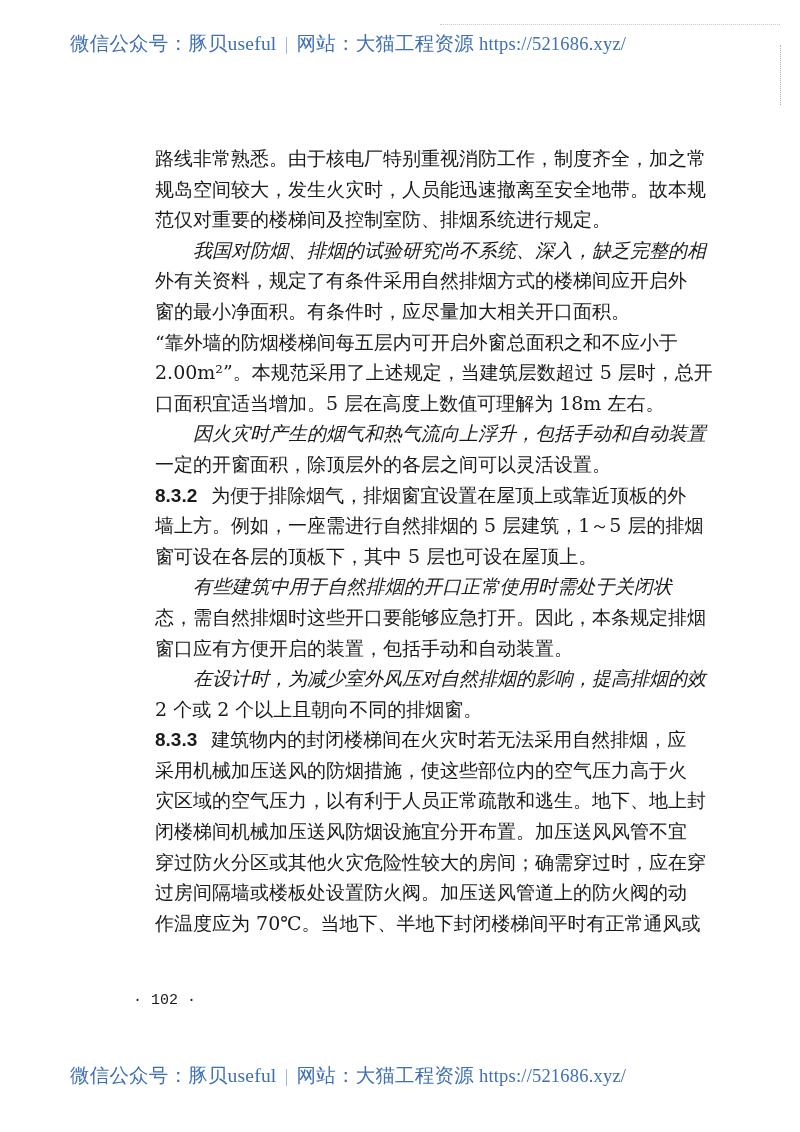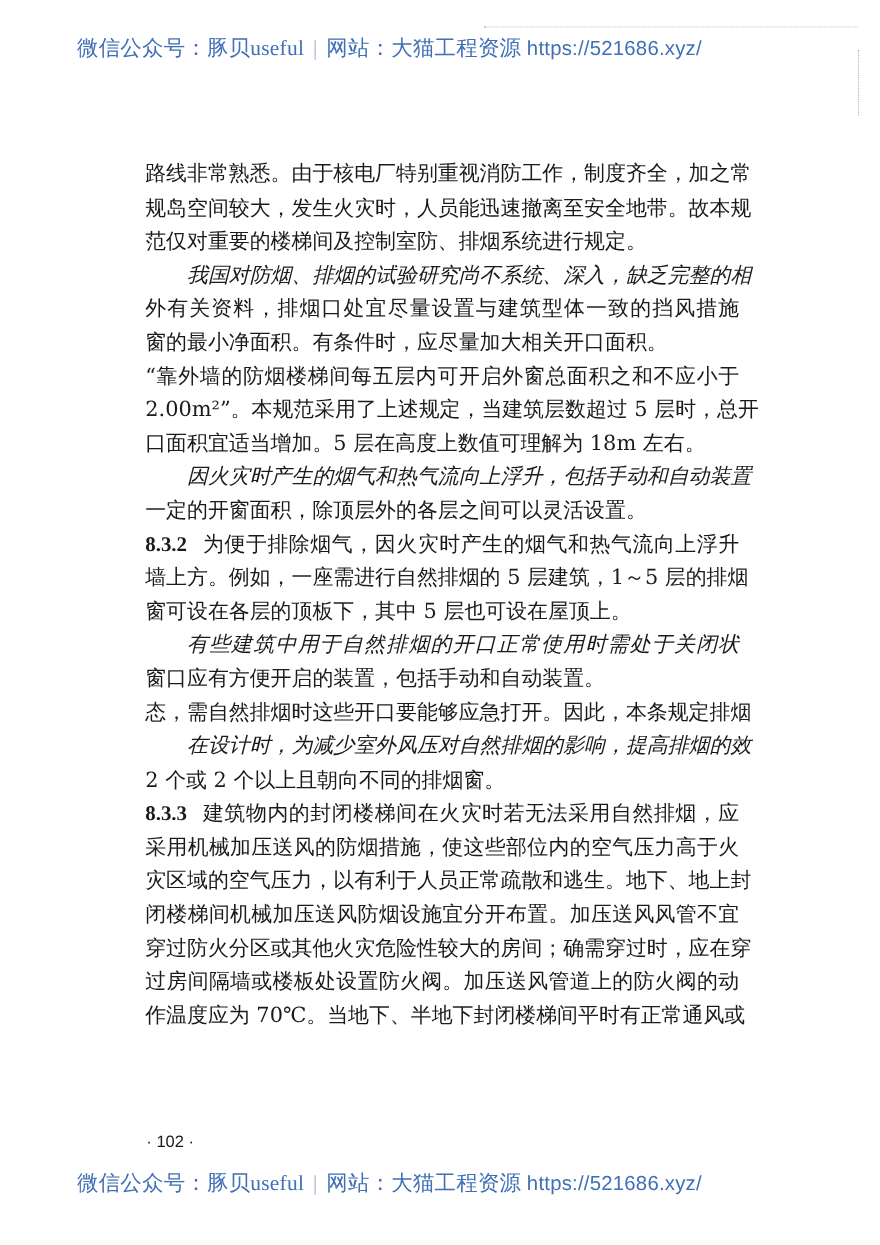--- a/index.html
+++ b/index.html
@@ -14,21 +14,21 @@
   .watermark {
     position: absolute;
     left: 70px;
     width: 680px;
     font-family: "Liberation Serif", "DejaVu Serif", serif;
     font-size: 19.5px;
     color: #3f6fb5;
     white-space: nowrap;
     letter-spacing: 0.2px;
   }
-  .watermark .url { font-family: Liberation Sans, sans-serif; font-size: 18.5px; }
+  .watermark .url { font-family: Liberation Serif, serif; font-size: 18.5px; }
   .watermark .sep { color: #9fb4d6; margin: 0 8px; }
   .wm-top { top: 30px; }
   .wm-bottom { top: 1062px; }
   .topline {
     position: absolute; left: 440px; top: 24px; width: 340px; height: 1px;
     border-top: 1px dotted #c8c8c8;
   }
   .rightedge {
     position: absolute; left: 780px; top: 45px; width: 1px; height: 60px;
     border-left: 1px dotted #b0b0b0;
@@ -39,35 +39,36 @@
     top: 143px;
     width: 540px;
   }
   .line {
     height: 30.6px;
     line-height: 30.6px;
     font-size: 19px;
     white-space: nowrap;
     text-align: justify;
     text-align-last: justify;
+    margin-left: 23px;
   }
   .line.last { text-align-last: left; }
   .indent { padding-left: 38px; font-style: italic; }
   .clause-no {
-    font-family: Liberation Serif, serif;
+    font-family: Liberation Sans, sans-serif;
     font-weight: bold;
     font-size: 19px;
     margin-right: 14px;
   }
   .page-no {
     position: absolute;
     left: 133px;
-    top: 1030px;
+    top: 992px;
     font-size: 15px;
-    font-family: Liberation Sans, sans-serif;
+    font-family: Liberation Mono, monospace;
   }
 </style>
 </head>
 <body>
 
 <div class="topline"></div>
 <div class="rightedge"></div>
 
 <div class="watermark wm-top">
   <span>微信公众号：豚贝useful</span><span class="sep">|</span><span>网站：大猫工程资源</span> <span class="url">https://521686.xyz/</span>
@@ -76,45 +77,45 @@
 <div class="page">
 
   <div>
     <div class="line">路线非常熟悉。由于核电厂特别重视消防工作，制度齐全，加之常</div>
     <div class="line">规岛空间较大，发生火灾时，人员能迅速撤离至安全地带。故本规</div>
     <div class="line last">范仅对重要的楼梯间及控制室防、排烟系统进行规定。</div>
   </div>
 
   <div>
     <div class="line indent">我国对防烟、排烟的试验研究尚不系统、深入，缺乏完整的相</div>
-    <div class="line">外有关资料，排烟口处宜尽量设置与建筑型体一致的挡风措施</div>
+    <div class="line">外有关资料，规定了有条件采用自然排烟方式的楼梯间应开启外</div>
     <div class="line last">窗的最小净面积。有条件时，应尽量加大相关开口面积。</div>
   </div>
 
   <div>
     <div class="line">“靠外墙的防烟楼梯间每五层内可开启外窗总面积之和不应小于</div>
     <div class="line">2.00m²”。本规范采用了上述规定，当建筑层数超过 5 层时，总开</div>
     <div class="line last">口面积宜适当增加。5 层在高度上数值可理解为 18m 左右。</div>
   </div>
 
   <div>
     <div class="line indent">因火灾时产生的烟气和热气流向上浮升，包括手动和自动装置</div>
     <div class="line last">一定的开窗面积，除顶层外的各层之间可以灵活设置。</div>
   </div>
 
   <div>
-    <div class="line"><span class="clause-no">8.3.2</span><span>为便于排除烟气，因火灾时产生的烟气和热气流向上浮升</span></div>
+    <div class="line"><span class="clause-no">8.3.2</span><span>为便于排除烟气，排烟窗宜设置在屋顶上或靠近顶板的外</span></div>
     <div class="line">墙上方。例如，一座需进行自然排烟的 5 层建筑，1～5 层的排烟</div>
     <div class="line last">窗可设在各层的顶板下，其中 5 层也可设在屋顶上。</div>
   </div>
 
   <div>
     <div class="line indent">有些建筑中用于自然排烟的开口正常使用时需处于关闭状</div>
+    <div class="line">态，需自然排烟时这些开口要能够应急打开。因此，本条规定排烟</div>
     <div class="line last">窗口应有方便开启的装置，包括手动和自动装置。</div>
-    <div class="line">态，需自然排烟时这些开口要能够应急打开。因此，本条规定排烟</div>
   </div>
 
   <div>
     <div class="line indent">在设计时，为减少室外风压对自然排烟的影响，提高排烟的效</div>
     <div class="line last">2 个或 2 个以上且朝向不同的排烟窗。</div>
   </div>
 
   <div>
     <div class="line"><span class="clause-no">8.3.3</span><span>建筑物内的封闭楼梯间在火灾时若无法采用自然排烟，应</span></div>
     <div class="line">采用机械加压送风的防烟措施，使这些部位内的空气压力高于火</div>

